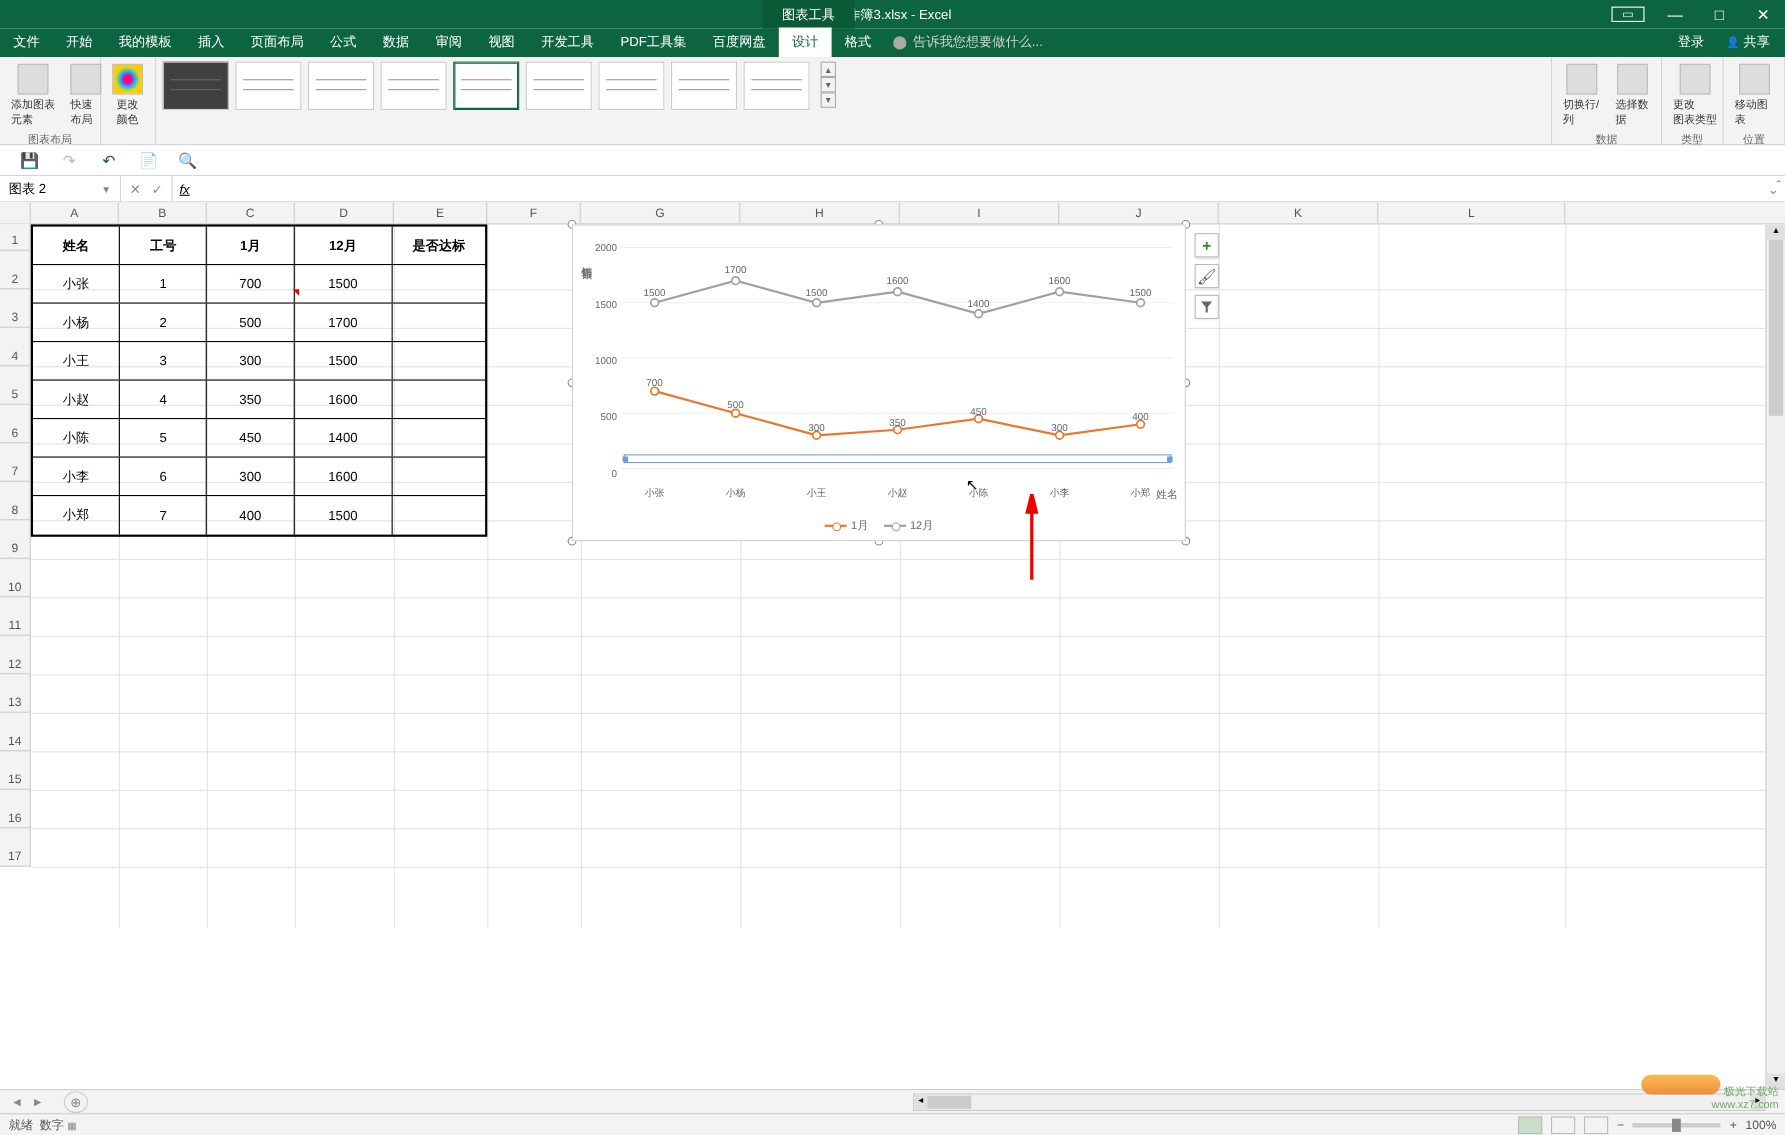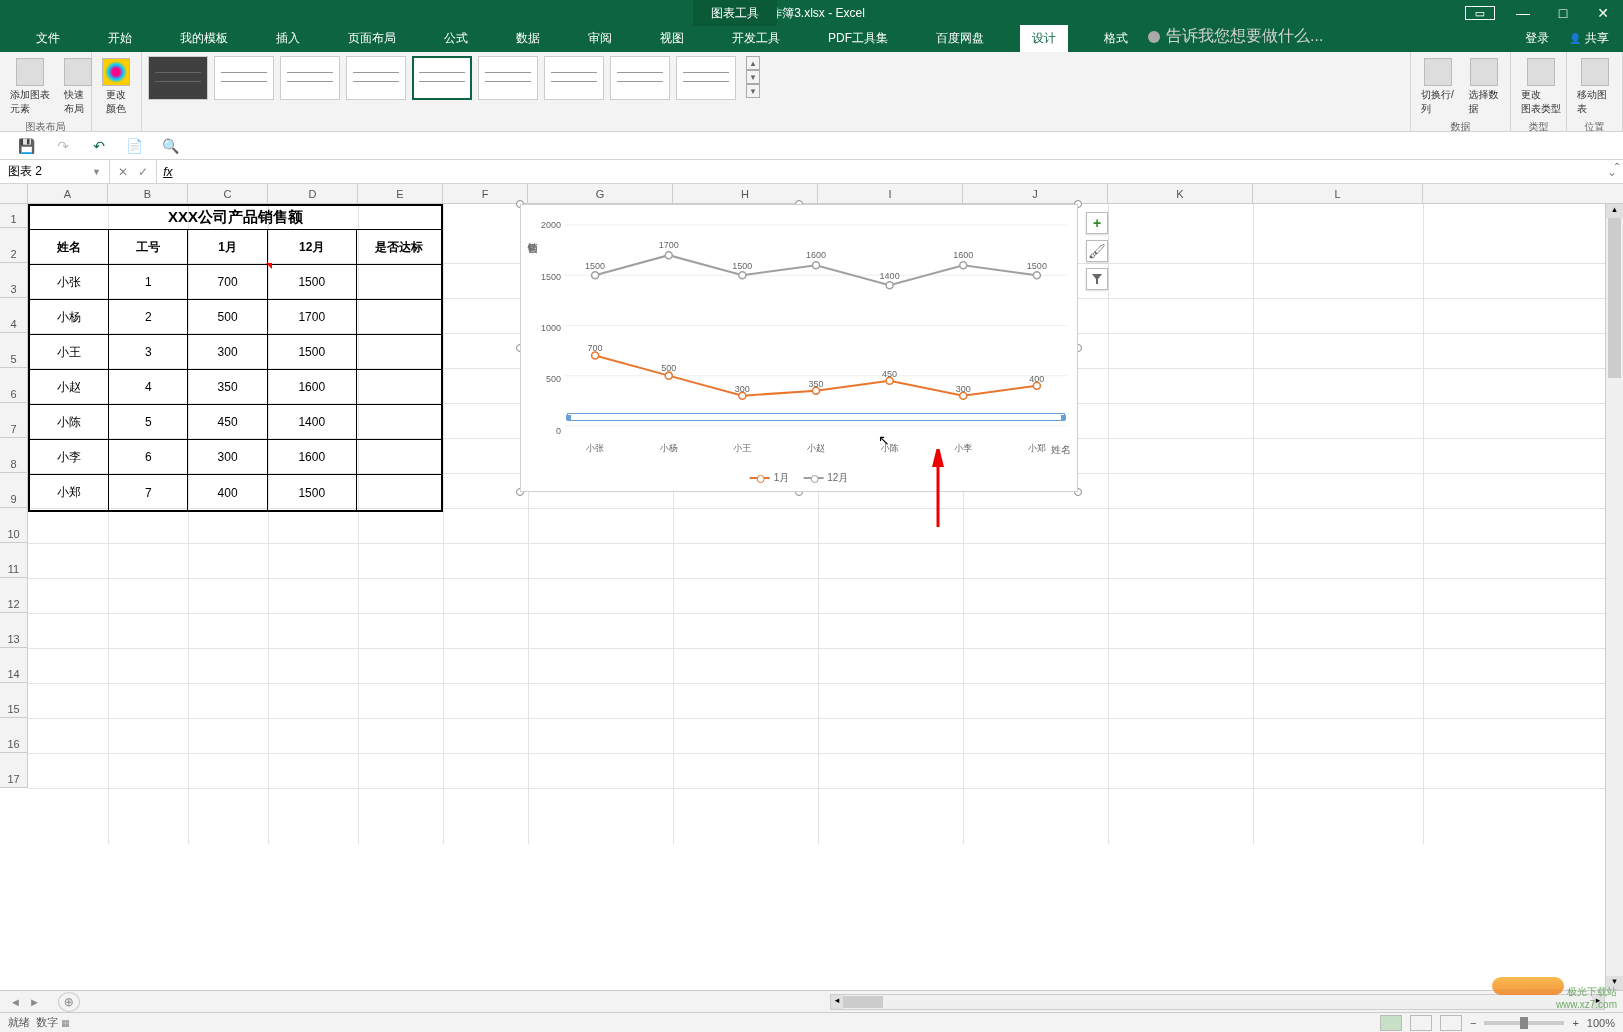--- a/index.html
+++ b/index.html
@@ -8,23 +8,23 @@
 
 .titlebar{height:26px;background:#0c6540;display:flex;align-items:center;color:#fff;font-size:12px;position:relative;}
 .titlebar .center{position:absolute;left:50%;transform:translateX(-50%);}
 .titlebar .chart-tools{position:absolute;left:693px;background:#0a5a38;padding:4px 18px;height:26px;display:flex;align-items:center;}
 .wincontrols{position:absolute;right:0;display:flex;}
 .wincontrols div{width:40px;height:26px;display:flex;align-items:center;justify-content:center;font-size:14px;}
 .wincontrols .icon-box{width:30px;font-size:11px;border:1px solid #fff;height:14px;line-height:12px;margin-top:6px;margin-right:8px;}
 
 
 .menutabs{height:26px;background:#0c6540;display:flex;align-items:flex-end;color:#fff;font-size:12px;position:relative;}
-.menutabs .tab{padding:5px 12px;cursor:pointer;margin-left:24px;}
+.menutabs .tab{padding:5px 12px;cursor:pointer;}
 .menutabs .tab.active{background:#fff;color:#0c6540;}
-.menutabs .tellme{color:#d0d0d0;font-size:16px;display:flex;align-items:center;gap:6px;padding:5px 8px;}
+.menutabs .tellme{color:#d0d0d0;font-size:12px;display:flex;align-items:center;gap:6px;padding:5px 8px;}
 .menutabs .bulb{width:12px;height:12px;background:#aaa;border-radius:50%;}
 .menutabs .right{position:absolute;right:6px;display:flex;gap:4px;}
 .menutabs .right .itm{padding:5px 8px;}
 
 
 .ribbon{height:80px;background:#f3f3f3;border-bottom:1px solid #d4d4d4;display:flex;}
 .rgroup{border-right:1px solid #d4d4d4;padding:4px 6px;display:flex;flex-direction:column;justify-content:space-between;}
 .rgroup .label{font-size:10px;color:#666;text-align:center;padding-top:2px;}
 .rgroup .body{display:flex;gap:6px;align-items:flex-start;flex:1;}
 .rbtn{display:flex;flex-direction:column;align-items:center;font-size:10px;color:#333;padding:2px 4px;cursor:pointer;}
@@ -355,21 +355,20 @@
         <div class="gridline" style="top: 374px; left: 0px; right: 0px; height: 1px;"></div>
         <div class="gridline" style="top: 409px; left: 0px; right: 0px; height: 1px;"></div>
         <div class="gridline" style="top: 444px; left: 0px; right: 0px; height: 1px;"></div>
         <div class="gridline" style="top: 479px; left: 0px; right: 0px; height: 1px;"></div>
         <div class="gridline" style="top: 514px; left: 0px; right: 0px; height: 1px;"></div>
         <div class="gridline" style="top: 549px; left: 0px; right: 0px; height: 1px;"></div>
         <div class="gridline" style="top: 584px; left: 0px; right: 0px; height: 1px;"></div>
       </div>
 
     <div class="data-table">
-      <div class="title">XXX公司产品销售额</div>
       <div class="row hdr" id="table-headers">
           <div class="cell c0">姓名</div>
           <div class="cell c1">工号</div>
           <div class="cell c2">1月</div>
           <div class="cell c3">12月</div>
           <div class="cell c4">是否达标</div>
         </div>
       <div id="table-body">
           <div class="row">
             <div class="cell c0">小张</div>

